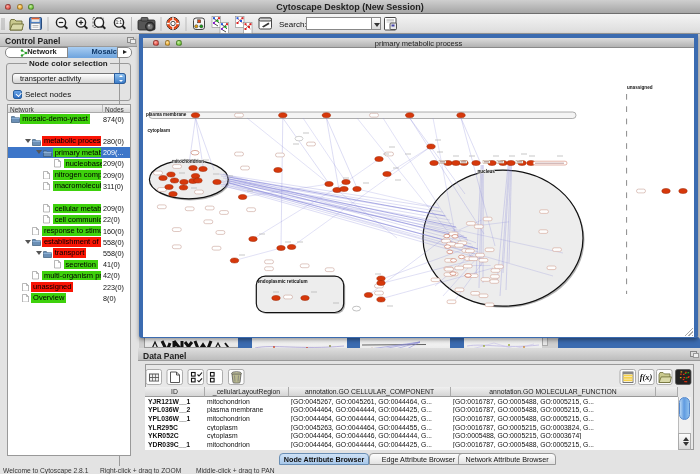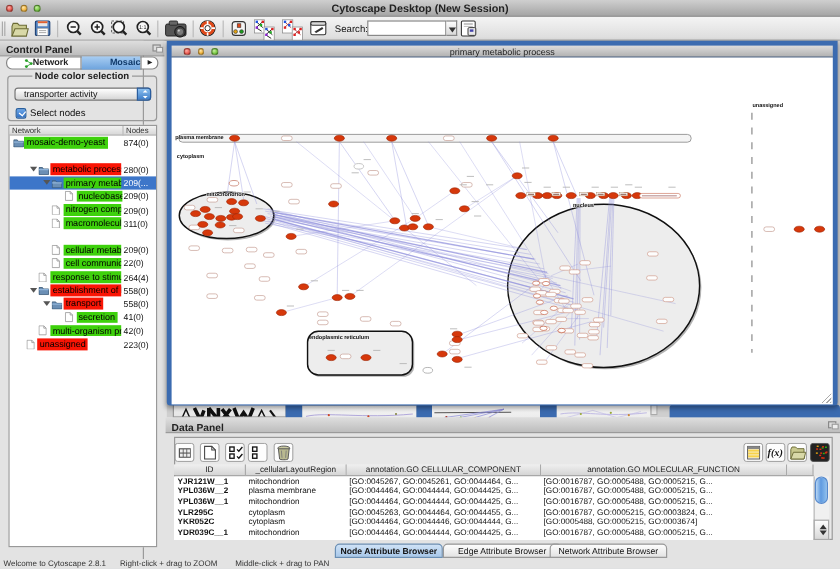--- a/index.html
+++ b/index.html
@@ -302,21 +302,21 @@
           </svg>
           <span class="tlabel" style="left:52.7px;max-width:48px;background:#3ed10c;">cell communicat</span>
           <span class="tnum" style="color:#111;">22(0)</span>
         </div>
 <div class="trow" style="top:225.5px;">
           <svg class="ticon" style="left:32.4px;top:1.2px;" width="7" height="8.5" viewBox="0 0 7 8.5">
             <path d="M0.5 0.5 L4.5 0.5 L6.5 2.5 L6.5 8 L0.5 8 Z" fill="#fff" stroke="#999" stroke-width="0.7"></path>
             <path d="M4.5 0.5 L4.5 2.5 L6.5 2.5" fill="none" stroke="#999" stroke-width="0.7"></path>
           </svg>
           <span class="tlabel" style="left:41.9px;max-width:59px;background:#3ed10c;">response to stimulu</span>
-          <span class="tnum" style="color:#111;">264(4)</span>
+          <span class="tnum" style="color:#111;">160(0)</span>
         </div>
 <div class="trow" style="top:236.7px;">
           <div class="arr" style="left:25.4px;"></div>
           <svg class="ticon" style="left:32.4px;" width="9" height="8" viewBox="0 0 9 8">
             <path d="M0.5 2 L0.5 7.5 L8.5 7.5 L8.5 2.8 L4.2 2.8 L3.4 1.6 L0.5 1.6 Z" fill="#6b8fb5" stroke="#3a5a7a" stroke-width="0.7"></path>
             <path d="M0.5 3.4 L8.5 3.4" stroke="#8fb3d9" stroke-width="1.1"></path>
           </svg>
           <span class="tlabel" style="left:41.9px;max-width:59px;background:#fa1505;">establishment of lo</span>
           <span class="tnum" style="color:#111;">558(0)</span>
         </div>
@@ -345,20 +345,28 @@
           <span class="tlabel" style="left:41.9px;max-width:59px;background:#3ed10c;">multi-organism pro</span>
           <span class="tnum" style="color:#111;">42(0)</span>
         </div>
 <div class="trow" style="top:281.5px;">
           <svg class="ticon" style="left:21.6px;top:1.2px;" width="7" height="8.5" viewBox="0 0 7 8.5">
             <path d="M0.5 0.5 L4.5 0.5 L6.5 2.5 L6.5 8 L0.5 8 Z" fill="#fff" stroke="#999" stroke-width="0.7"></path>
             <path d="M4.5 0.5 L4.5 2.5 L6.5 2.5" fill="none" stroke="#999" stroke-width="0.7"></path>
           </svg>
           <span class="tlabel" style="left:31.1px;max-width:70px;background:#fa1505;">unassigned</span>
           <span class="tnum" style="color:#111;">223(0)</span>
+        </div>
+<div class="trow" style="top:292.7px;">
+          <svg class="ticon" style="left:21.6px;top:1.2px;" width="7" height="8.5" viewBox="0 0 7 8.5">
+            <path d="M0.5 0.5 L4.5 0.5 L6.5 2.5 L6.5 8 L0.5 8 Z" fill="#fff" stroke="#999" stroke-width="0.7"></path>
+            <path d="M4.5 0.5 L4.5 2.5 L6.5 2.5" fill="none" stroke="#999" stroke-width="0.7"></path>
+          </svg>
+          <span class="tlabel" style="left:31.1px;max-width:70px;background:#3ed10c;">Overview</span>
+          <span class="tnum" style="color:#111;">8(0)</span>
         </div>
     </div>
   </div>
 
   <div id="desk" class="abs">
 
     <div class="frag" style="left:5px;top:302px;width:95px;height:12px;background:linear-gradient(#fafafa,#e4e4e4);border:1px solid #999;overflow:hidden;">
       <svg width="95" height="12" viewBox="0 0 95 12">
           <g stroke="#111" fill="none">
             <path d="M6 12 L10 3 L14 12" stroke-width="1.2"></path>

